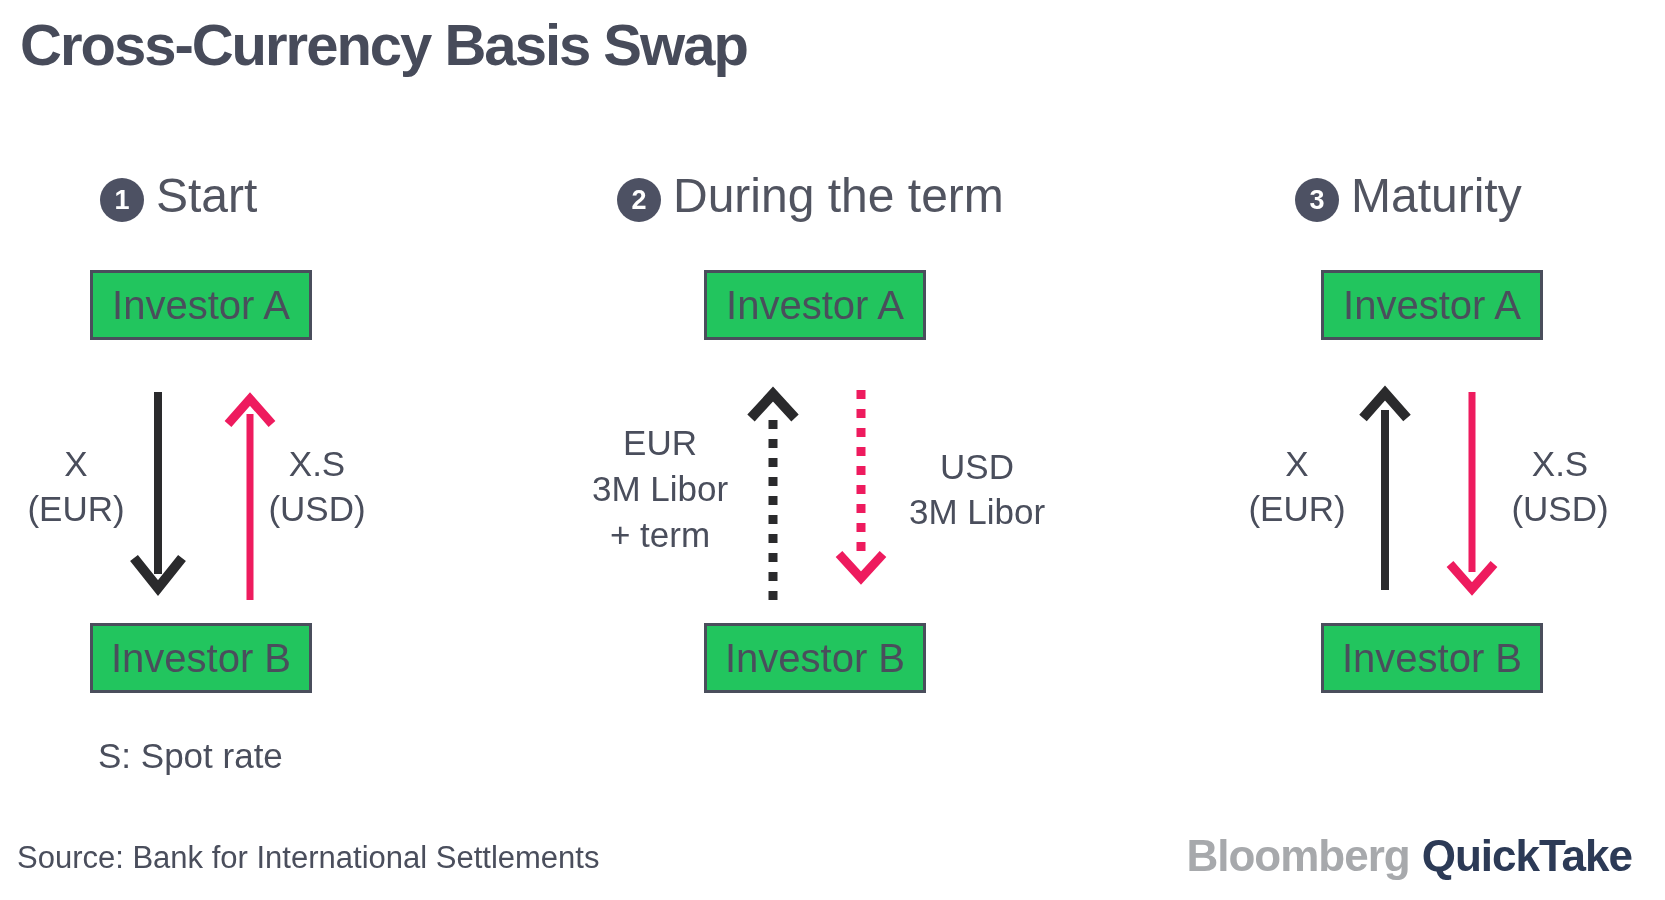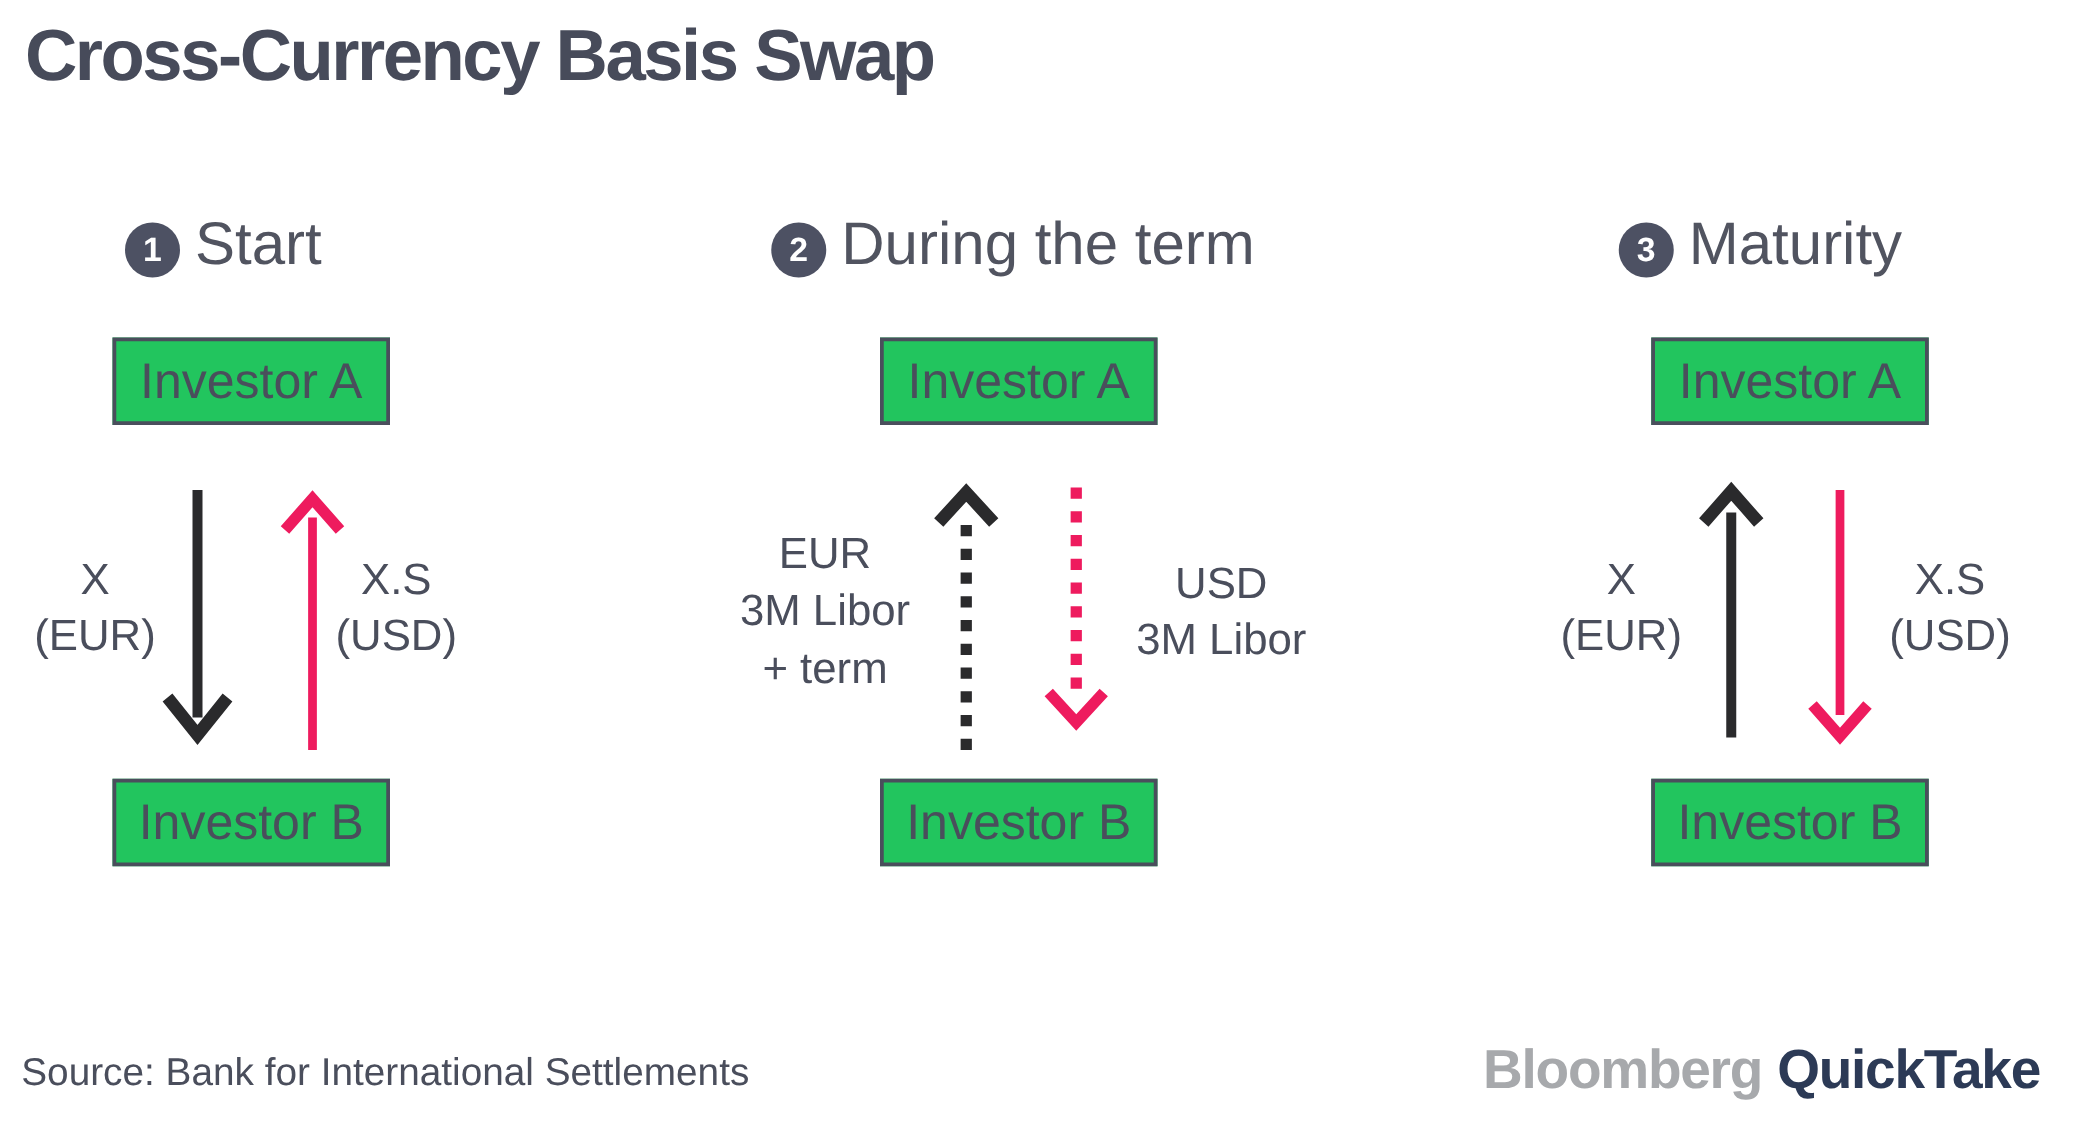--- a/index.html
+++ b/index.html
@@ -128,19 +128,20 @@
 
   <div class="flow-label" style="left:1297px;top:441px;">
     <div>X</div>
     <div>(EUR)</div>
   </div>
   <div class="flow-label" style="left:1560px;top:441px;">
     <div>X.S</div>
     <div>(USD)</div>
   </div>
 
+  <div class="footnote">S: Spot rate</div>
 
   <div class="source">Source: Bank for International Settlements</div>
   <div class="logo">
     <span class="part1">Bloomberg</span><span class="part2">QuickTake</span>
   </div>
 
 </div>
 
 </body></html>

